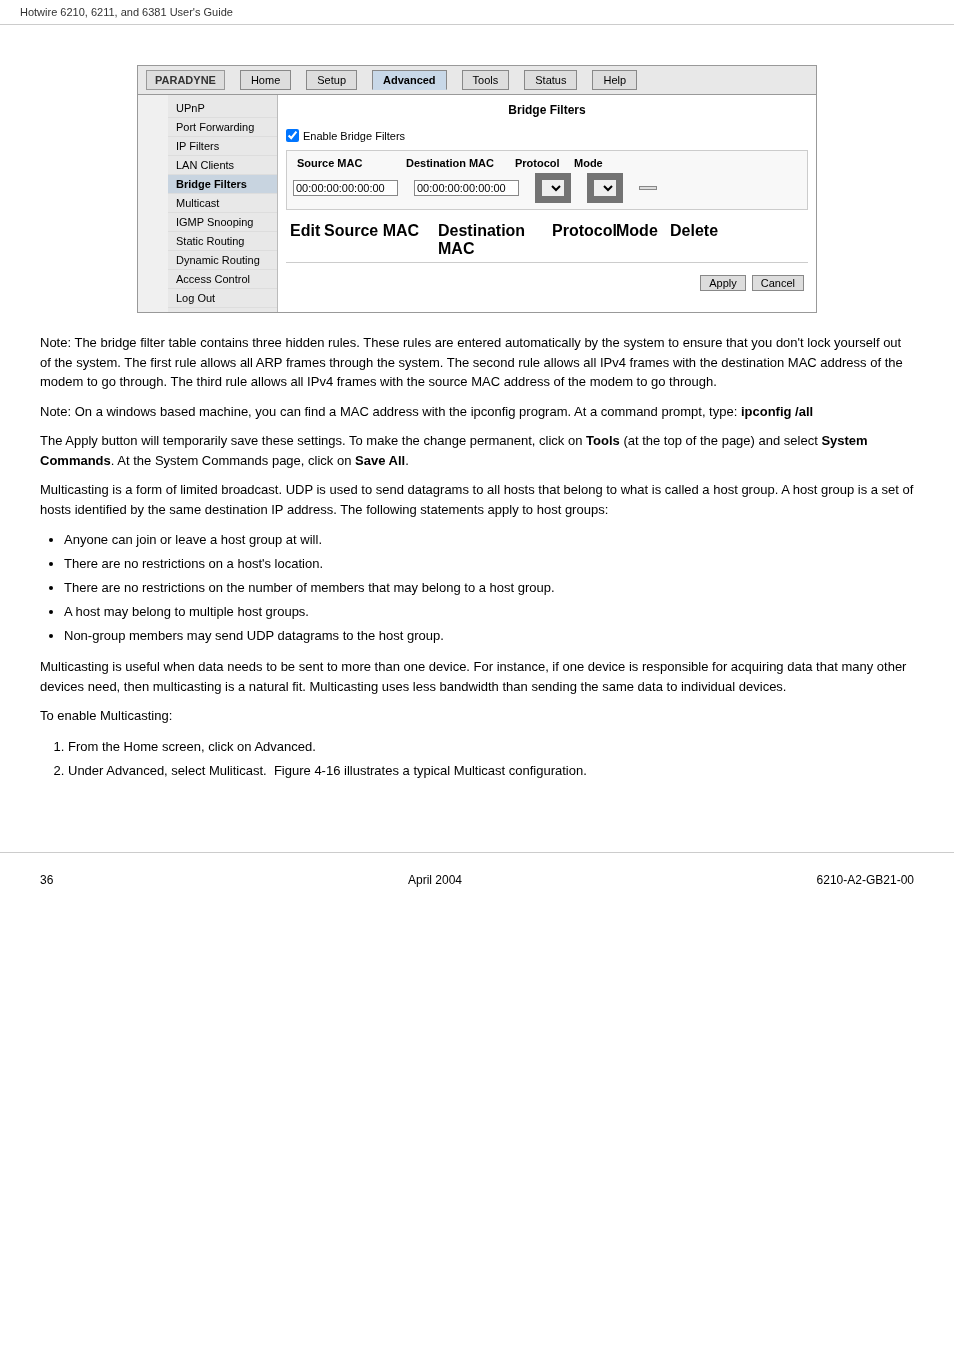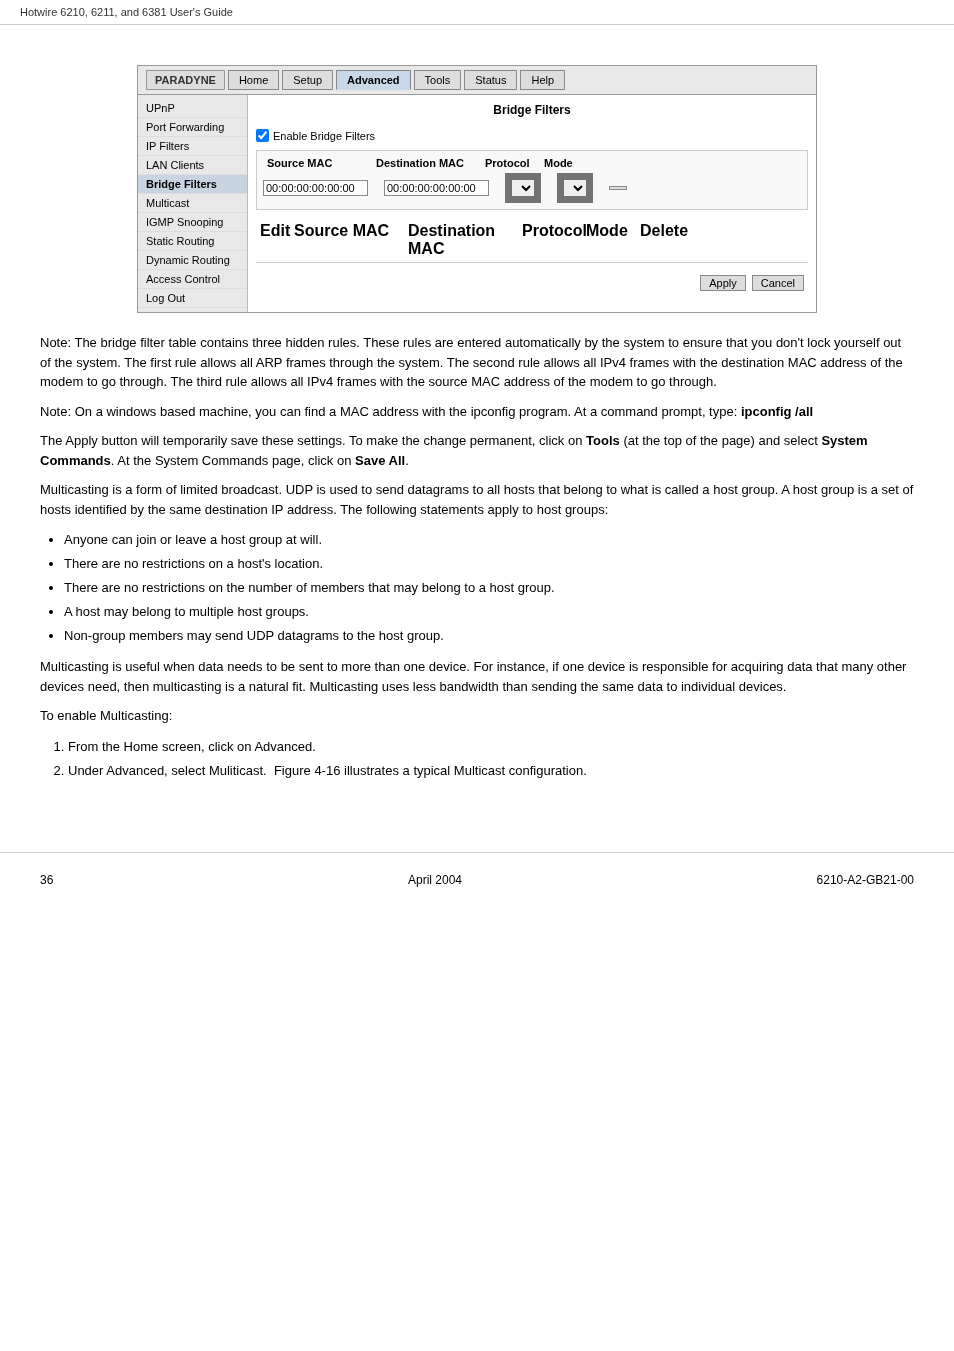--- a/index.html
+++ b/index.html
@@ -33,21 +33,21 @@
       background: #f0f0f0;
     }
 
     
     .nav-bar {
       display: flex;
       align-items: center;
       background: #e8e8e8;
       border-bottom: 1px solid #999;
       padding: 4px 8px;
-      gap: 3px;
+      gap: 15px;
     }
     .nav-logo {
       font-size: 11px;
       font-weight: bold;
       border: 1px solid #999;
       padding: 3px 8px;
       background: #ddd;
       color: #333;
       min-width: 70px;
       text-align: center;
@@ -61,20 +61,21 @@
     }
     .nav-btn.active {
       background: #c8d8e8;
       border-bottom: 1px solid #c8d8e8;
       font-weight: bold;
     }
 
     
     .router-body {
       display: flex;
+      padding-left: 30px;
     }
 
     
     .sidebar {
       width: 110px;
       background: #e8e8e8;
       border-right: 1px solid #bbb;
       padding: 4px 0;
     }
     .sidebar-item {

